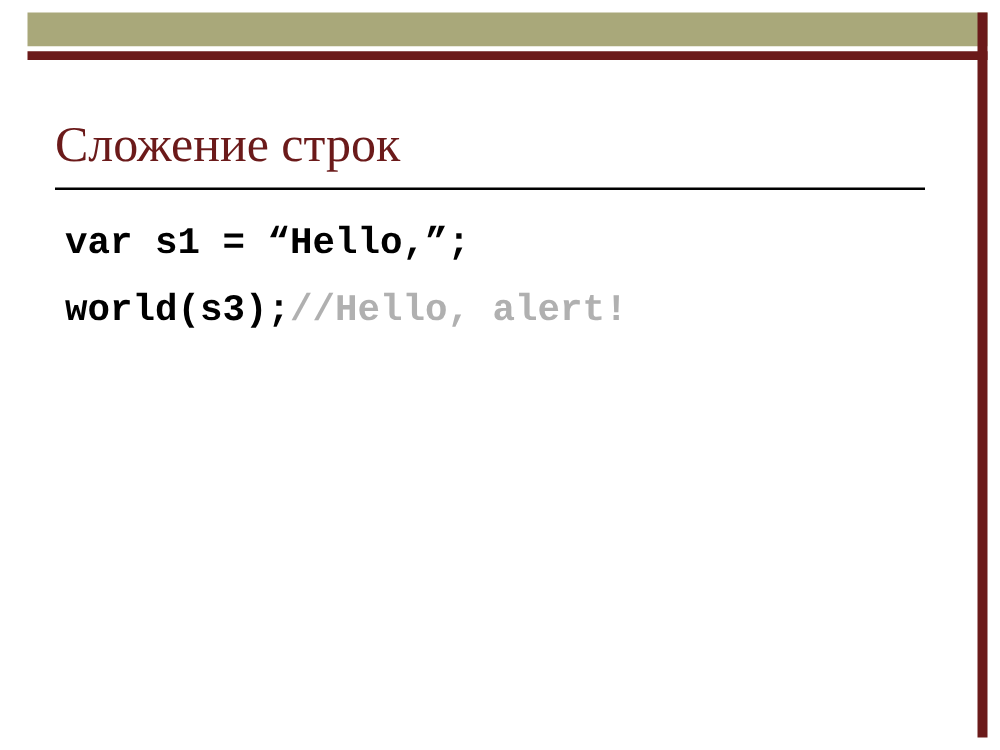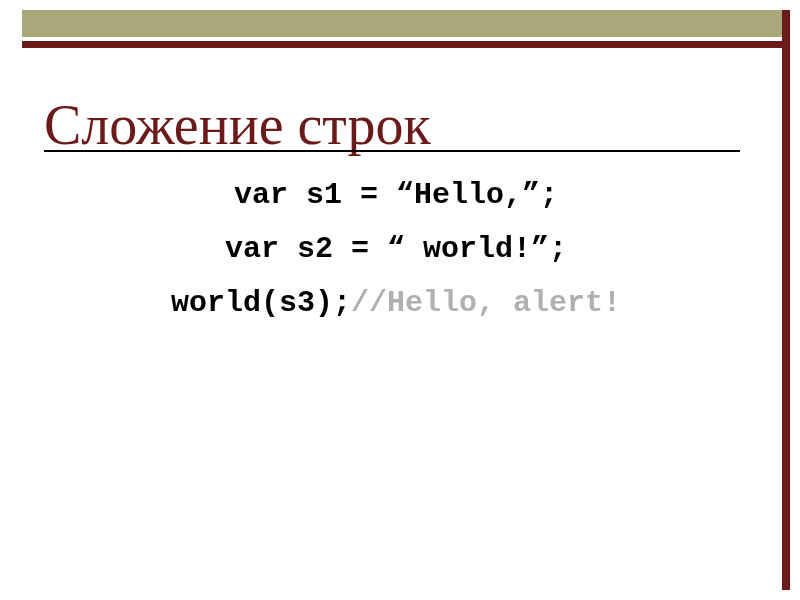--- a/index.html
+++ b/index.html
@@ -33,21 +33,21 @@
       right: 10px;
       width: 8px;
       height: 580px;
       background: #6b1a1a;
     }
     .slide-title {
       position: absolute;
       top: 92px;
       left: 44px;
       right: 60px;
-      font-size: 56px;
+      font-size: 40px;
       color: #6b1a1a;
       font-weight: 400;
       line-height: 1.2;
     }
     .title-underline {
       position: absolute;
       top: 150px;
       left: 44px;
       right: 60px;
       height: 2px;
@@ -59,33 +59,31 @@
       left: 52px;
       right: 60px;
       font-family: 'Courier New', Courier, monospace;
       font-size: 30px;
       font-weight: bold;
       color: #000000;
       line-height: 1.8;
     }
     .code-line {
       white-space: pre;
-      text-align: center;
     }
     .comment {
       color: #b0b0b0;
     }
   </style>
 </head>
 <body>
 
 <div class="top-bar"></div>
 <div class="brown-line"></div>
 <div class="right-edge"></div>
 
 <h1 class="slide-title">Сложение строк</h1>
 <div class="title-underline"></div>
 
 <div class="code-block">
   <div class="code-line">var s1 = “Hello,”;</div>
-  <div class="code-line">var s2 = “ world!”;</div>
   <div class="code-line"><span>world(s3);</span><span class="comment">//Hello, alert!</span></div>
 </div>
 
 </body></html>

